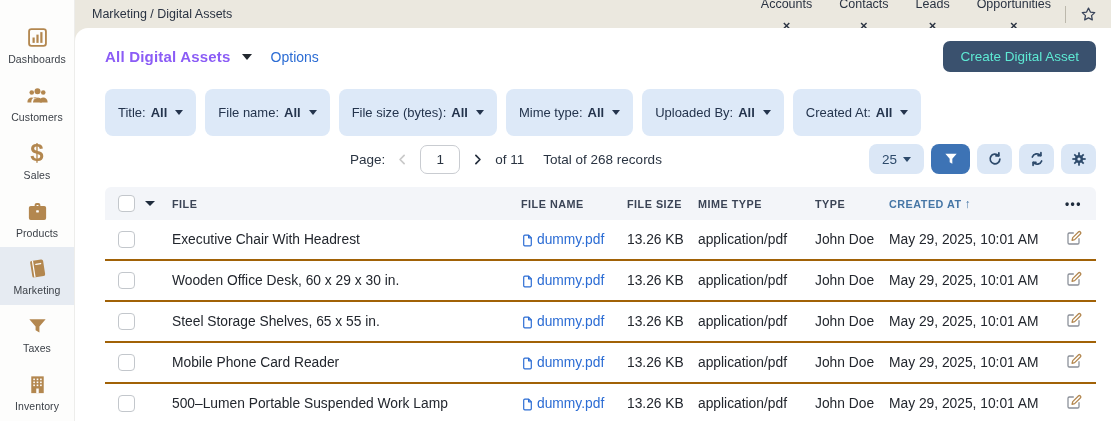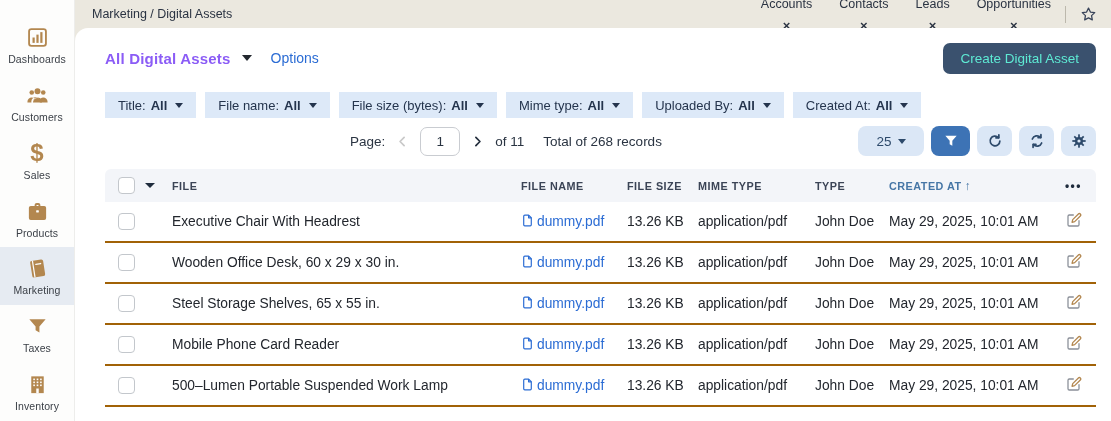--- a/index.html
+++ b/index.html
@@ -31,56 +31,56 @@
 
   
   .title-row { margin-top:13px; height:34px; display:flex; align-items:center; }
   .page-title { font-size:15px; font-weight:700; color:#8b5cf6; letter-spacing:.2px; }
   .title-caret { width:0; height:0; border-left:5.5px solid transparent; border-right:5.5px solid transparent; border-top:6.5px solid #23282f; margin-left:11px; cursor:pointer; }
   .options-link { margin-left:19px; font-size:14px; color:#2b6cd4; cursor:pointer; }
   .create-btn { margin-left:auto; background:#3a516e; color:#5eead4; font-size:13.5px; padding:8px 17px; border-radius:7px; border:none; cursor:pointer; }
 
   
   .filters { margin-top:17px; display:flex; gap:9px; }
-  .chip { background:#dde9f8; color:#24344d; font-size:13px; height:26px; padding:0 13px; border-radius:0; display:flex; align-items:center; gap:5px; cursor:pointer; }
+  .chip { background:#dde9f8; color:#24344d; font-size:13px; height:47px; padding:0 13px; border-radius:8px; display:flex; align-items:center; gap:5px; cursor:pointer; }
   .chip b { font-weight:700; }
   .chip-caret { width:0; height:0; border-left:4.5px solid transparent; border-right:4.5px solid transparent; border-top:5px solid #24344d; margin-left:3px; }
 
   
   .pag-row { margin-top:8px; height:30px; display:flex; }
   .pager { margin-left:245px; display:flex; align-items:center; gap:11px; font-size:13.5px; color:#2a3442; }
   .chev { display:flex; cursor:pointer; }
   .chev svg { width:13px; height:13px; }
   .chev.disabled { color:#c9c9c9; cursor:default; }
   .chev.enabled { color:#26303f; }
   .page-input { width:40px; height:29px; border:1px solid #c9ccd1; border-radius:7px; text-align:center; font-size:13.5px; color:#2a3442; font-family:"Liberation Sans",sans-serif; }
   .pag-buttons { margin-left:auto; display:flex; gap:7px; }
   .pbtn { background:#dbe7f6; color:#2d4a6b; height:30px; border-radius:8px; border:none; display:flex; align-items:center; justify-content:center; cursor:pointer; font-family:"Liberation Sans",sans-serif; }
   .pbtn svg { width:16px; height:16px; }
-  .pbtn.size-btn { width:66px; font-size:13.5px; gap:6px; }
+  .pbtn.size-btn { width:55px; font-size:13.5px; gap:6px; }
   .size-caret { width:0; height:0; border-left:4.5px solid transparent; border-right:4.5px solid transparent; border-top:5px solid #2d4a6b; }
   .pbtn.filter-btn { width:39px; background:#3d73b5; color:#fff; }
   .pbtn.icon-btn { width:35px; }
 
   
   .table { margin-top:13px; }
   .tgrid { display:grid; grid-template-columns:55px 1fr 106px 71px 117px 74px 151px 56px; align-items:center; }
   .thead { height:33px; background:#f3f5f9; border-radius:6px 6px 0 0; font-size:10.8px; font-weight:700; letter-spacing:.5px; color:#3b4456; }
   .trow { height:41px; border-bottom:2px solid #a16207; font-size:13.8px; color:#23272e; }
   .cell-check { padding-left:13px; display:flex; align-items:center; gap:10px; }
   .checkbox { width:17px; height:17px; border:1.5px solid #c3c7cc; border-radius:4px; background:#fff; cursor:pointer; flex:none; }
   .head-caret { width:0; height:0; border-left:5px solid transparent; border-right:5px solid transparent; border-top:5.5px solid #1f2c3d; cursor:pointer; }
   .cell-title { padding-left:12px; overflow:hidden; white-space:nowrap; }
   .cell-title span { cursor:pointer; }
   .sorted-col { color:#4676a6; cursor:pointer; }
   .sort-arrow { font-size:12px; margin-left:3px; }
   .col-head { cursor:pointer; }
   .cell-actions { text-align:right; padding-right:14px; }
   .ellipsis { font-size:12px; letter-spacing:1.5px; color:#1f2c3d; cursor:pointer; }
-  .file-link { display:flex; align-items:flex-start; gap:3px; color:#2b6cd4; cursor:pointer; }
+  .file-link { display:flex; align-items:flex-end; gap:3px; color:#2b6cd4; cursor:pointer; }
   .file-link svg { width:13px; height:13px; flex:none; }
   .edit-btn { display:inline-flex; cursor:pointer; color:#8a8f98; }
   .edit-btn svg { width:16px; height:16px; }
   .edit-btn .pencil { color:#b3874f; }
 </style>
 </head>
 <body>
 
 <div class="app">
 

